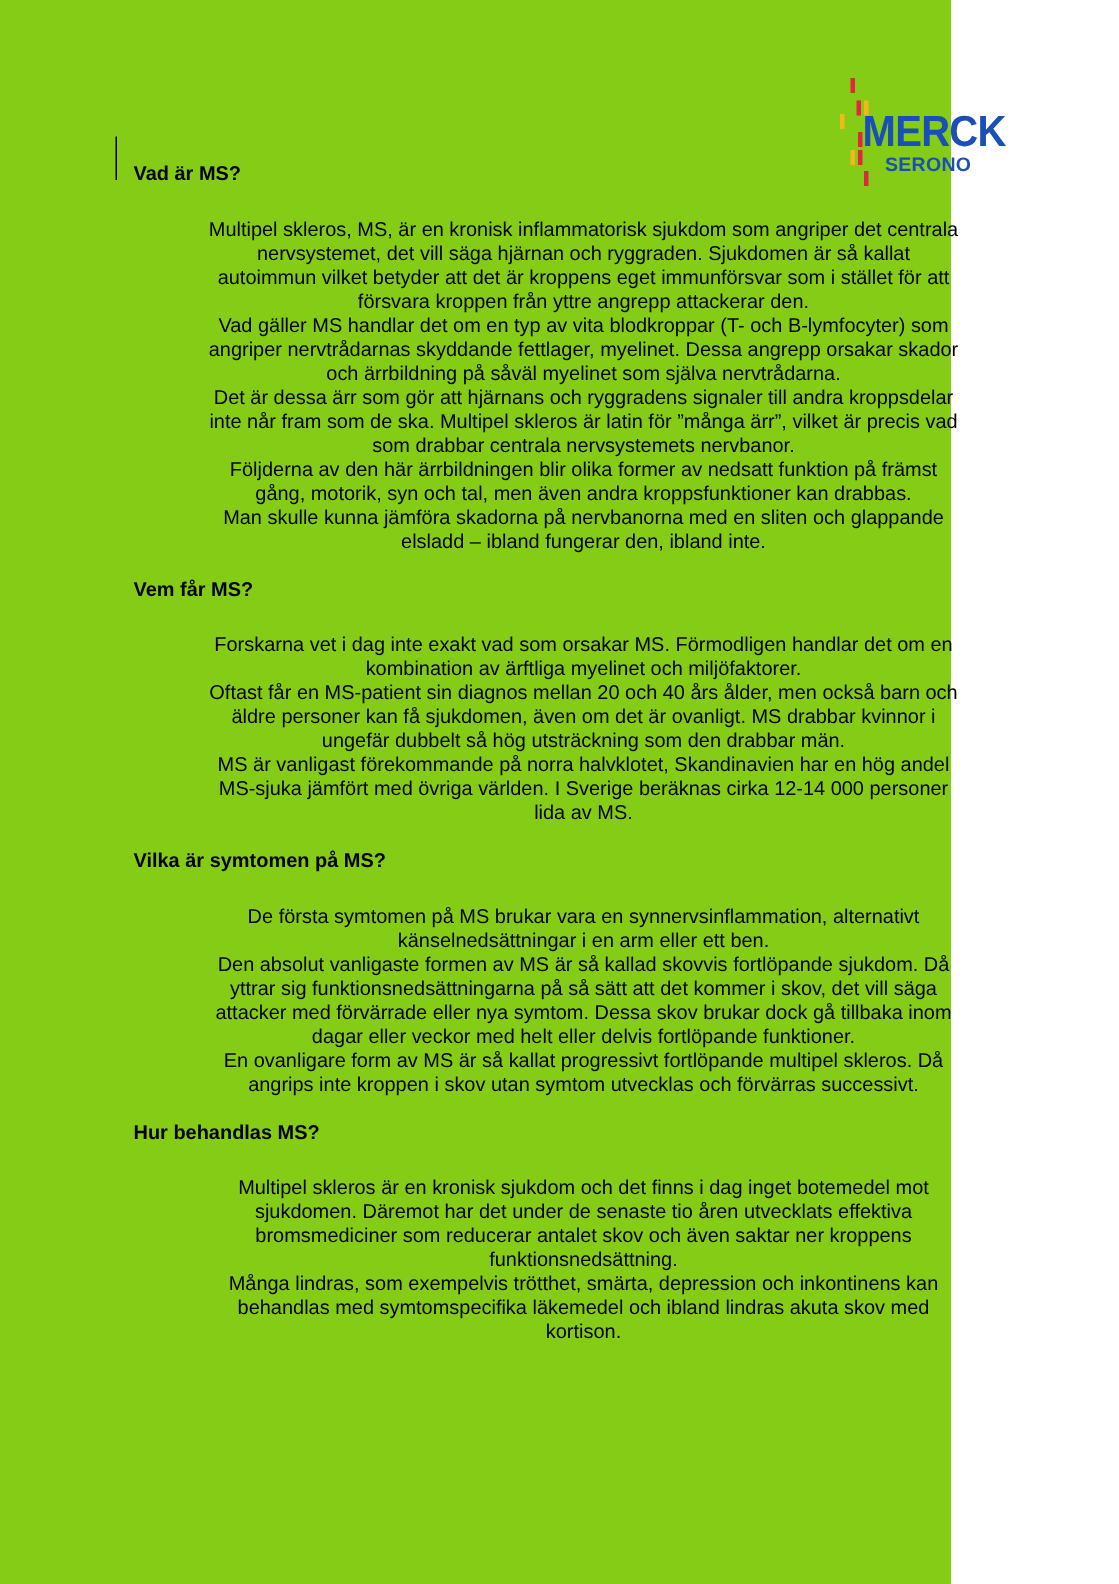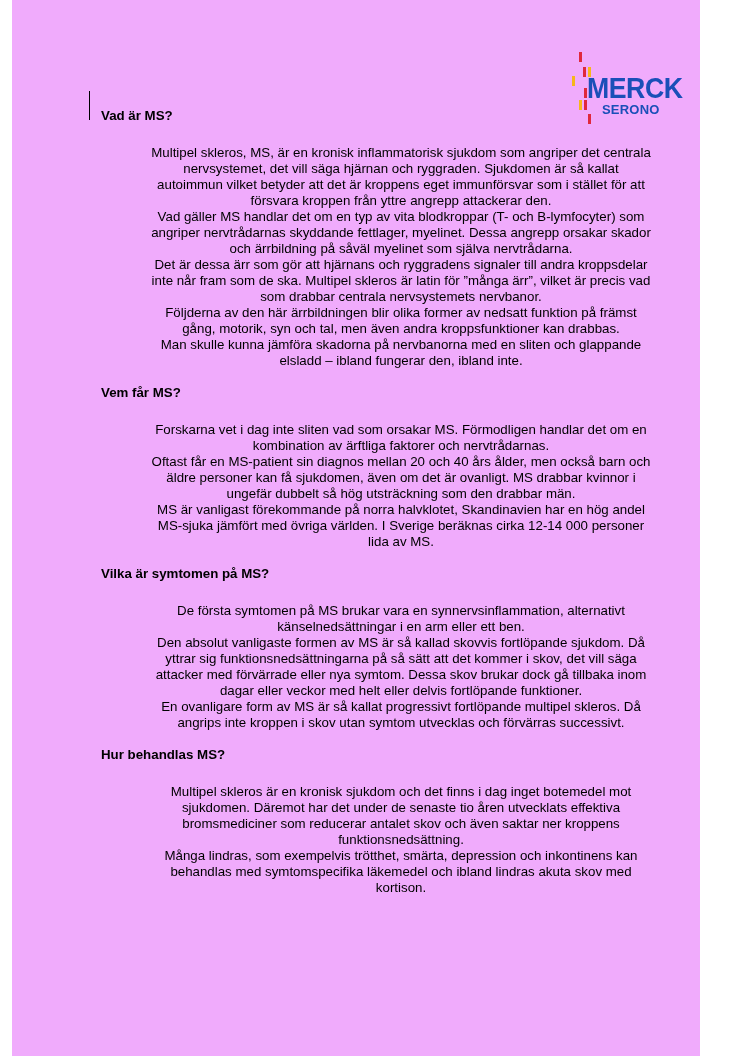--- a/index.html
+++ b/index.html
@@ -10,24 +10,24 @@
     body {
       width: 746px;
       height: 1056px;
       position: relative;
       overflow: hidden;
       font-family: "Liberation Sans", sans-serif;
       color: #000000;
     }
     .page {
       position: absolute;
-      left: 12px; top: 0;
-      width: 688px;
+      left: 0; top: 0;
+      width: 634px;
       height: 1056px;
-      background: #f0abfc;
+      background: #84cc16;
     }
     .cursor-line {
       position: absolute;
       left: 77px;
       top: 91px;
       width: 1px;
       height: 29px;
       background: #000000;
     }
     .logo {
@@ -130,22 +130,22 @@
       <p>Följderna av den här ärrbildningen blir olika former av nedsatt funktion på främst</p>
       <p>gång, motorik, syn och tal, men även andra kroppsfunktioner kan drabbas.</p>
       <p>Man skulle kunna jämföra skadorna på nervbanorna med en sliten och glappande</p>
       <p>elsladd – ibland fungerar den, ibland inte.</p>
       <div class="gap"></div>
     </section>
 
     <section>
       <h2>Vem får MS?</h2>
       <div class="gap-top"></div>
-      <p>Forskarna vet i dag inte sliten vad som orsakar MS. Förmodligen handlar det om en</p>
-      <p>kombination av ärftliga faktorer och nervtrådarnas.</p>
+      <p>Forskarna vet i dag inte exakt vad som orsakar MS. Förmodligen handlar det om en</p>
+      <p>kombination av ärftliga myelinet och miljöfaktorer.</p>
       <p>Oftast får en MS-patient sin diagnos mellan 20 och 40 års ålder, men också barn och</p>
       <p>äldre personer kan få sjukdomen, även om det är ovanligt. MS drabbar kvinnor i</p>
       <p>ungefär dubbelt så hög utsträckning som den drabbar män.</p>
       <p>MS är vanligast förekommande på norra halvklotet, Skandinavien har en hög andel</p>
       <p>MS-sjuka jämfört med övriga världen. I Sverige beräknas cirka 12-14 000 personer</p>
       <p>lida av MS.</p>
       <div class="gap"></div>
     </section>
 
     <section>

